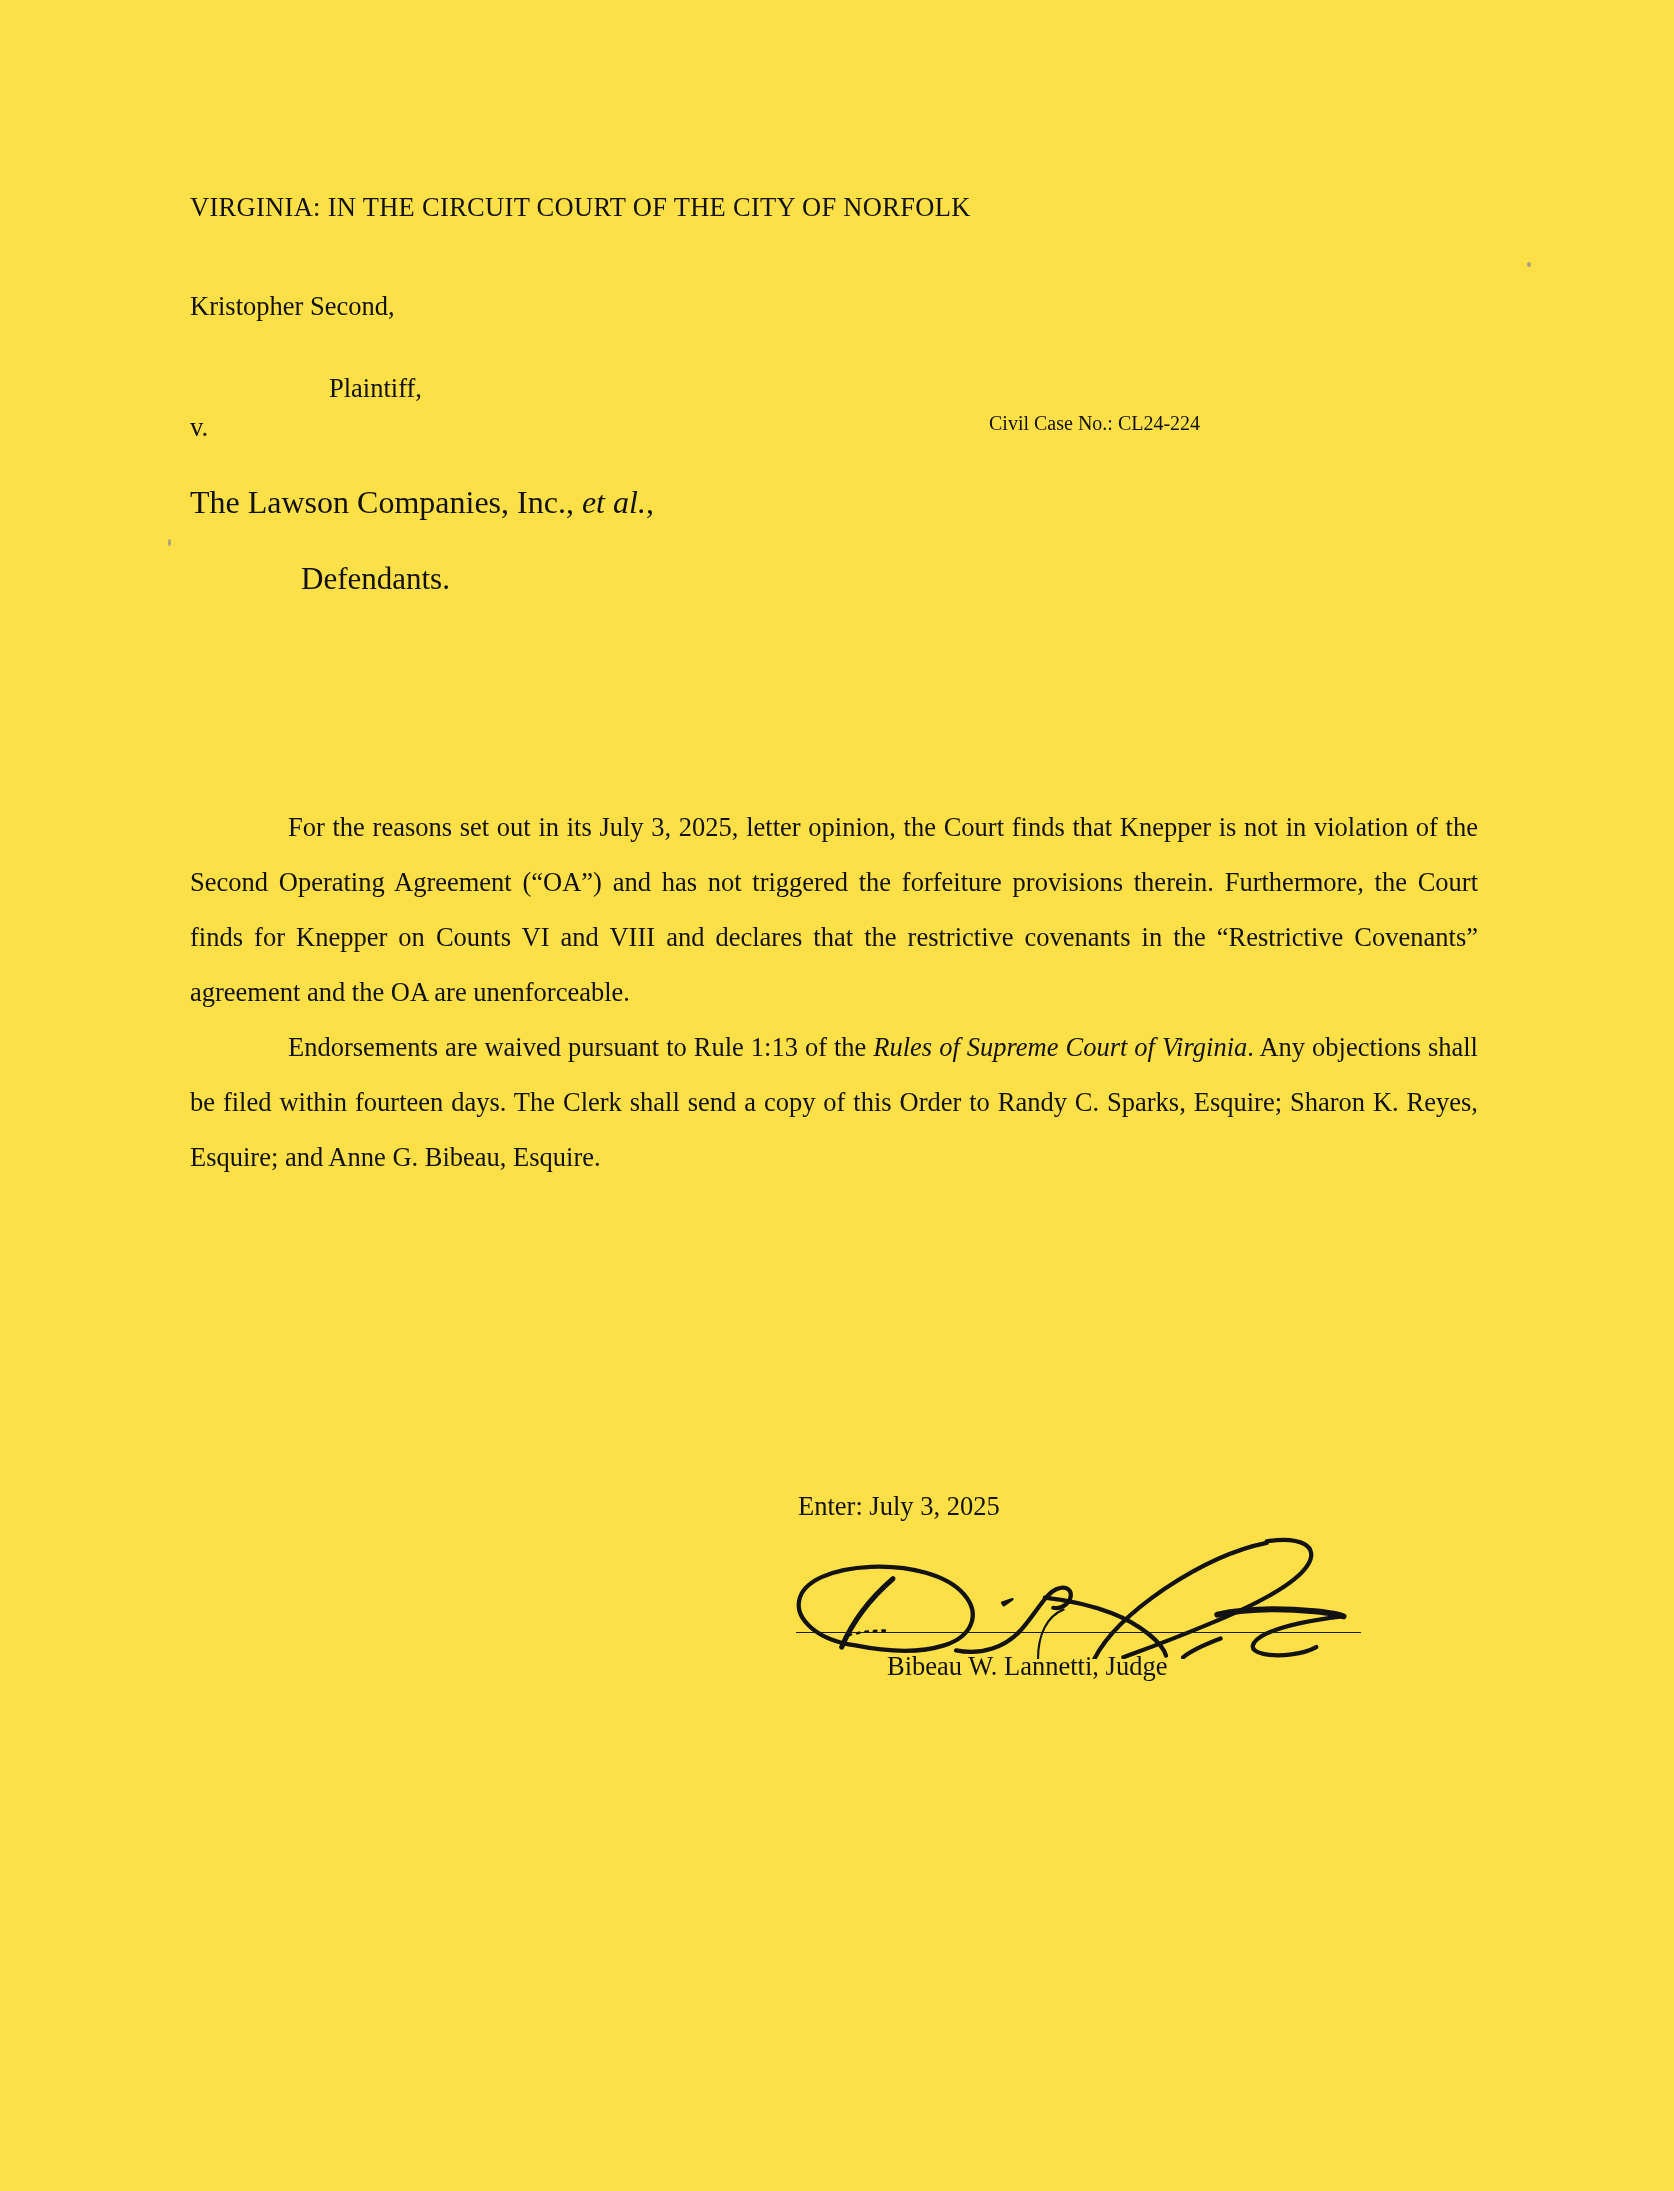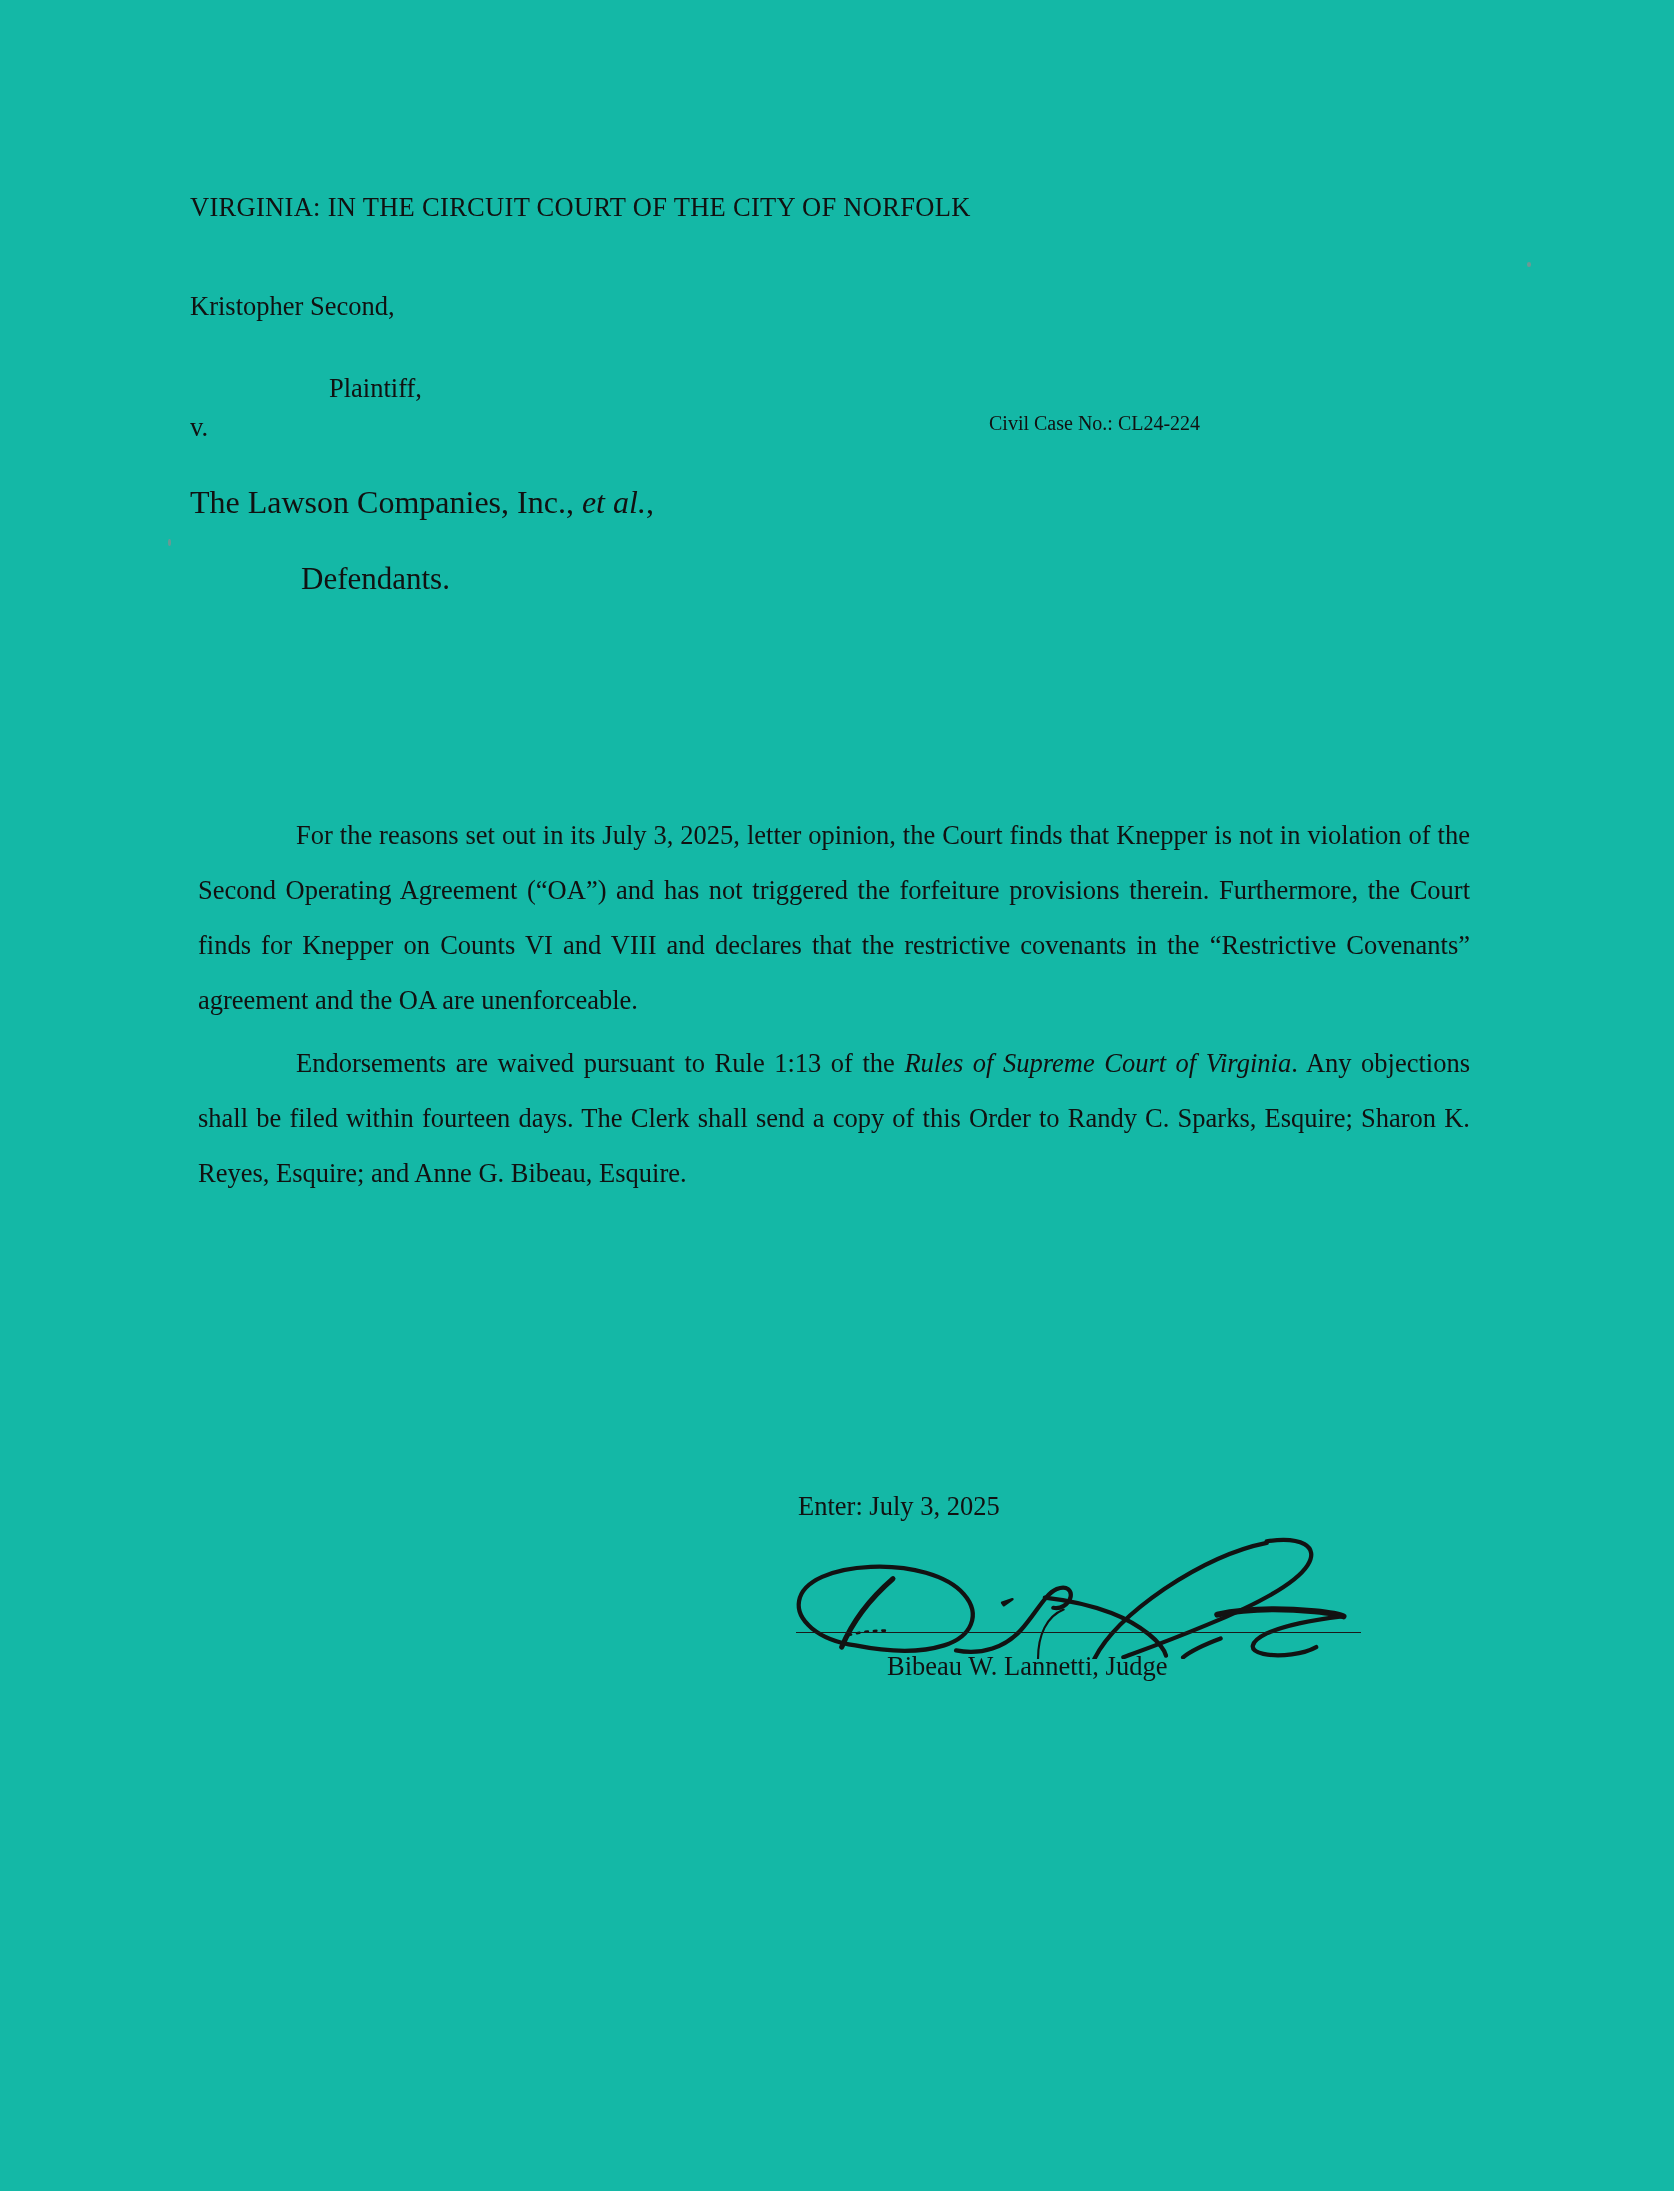--- a/index.html
+++ b/index.html
@@ -5,21 +5,21 @@
   html, body {
     margin: 0;
     padding: 0;
     background: #ffffff;
   }
 
   .page {
     position: relative;
     width: 1674px;
     height: 2192px;
-    background: #14b8a6;
+    background: #fde047;
     overflow: hidden;
     font-family: "Liberation Serif", "DejaVu Serif", serif;
     color: #111111;
   }
 
   
   .court-header {
     position: absolute;
     left: 190px;
     top: 192px;
@@ -98,21 +98,21 @@
   .body-block {
     position: absolute;
     left: 190px;
     top: 800px;
     width: 1288px;
     font-size: 26.5px;
     line-height: 55px;
     text-align: justify;
   }
   .body-block p {
-    margin: 8px;
+    margin: 0;
     text-indent: 98px;
   }
   .body-block p + p {
     margin-top: 0;
   }
   .body-block i {
     font-style: italic;
   }
 
   

